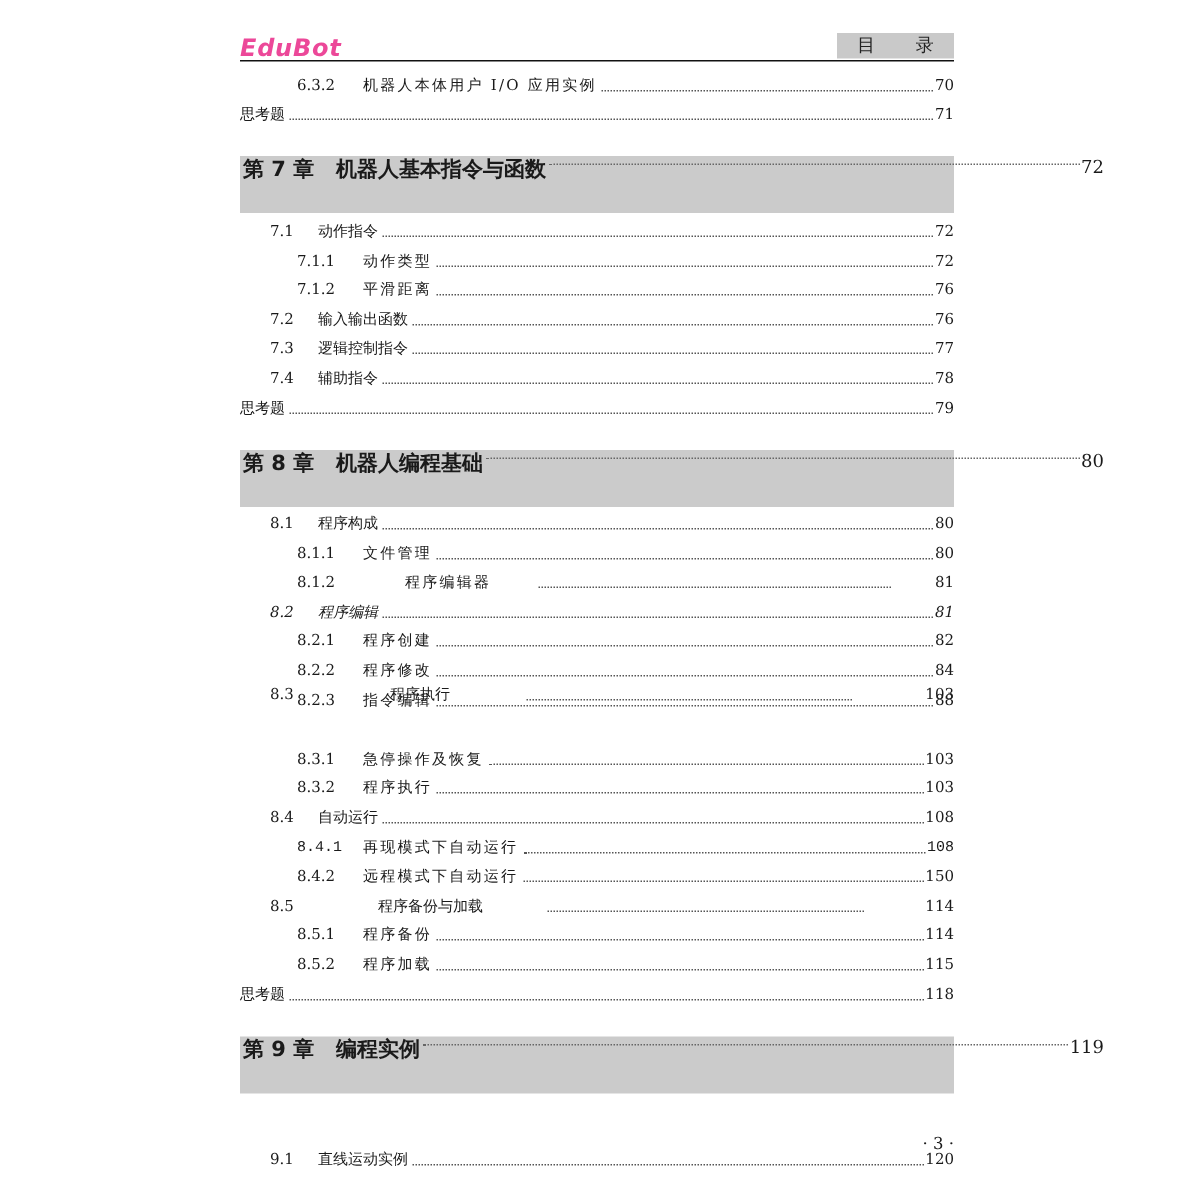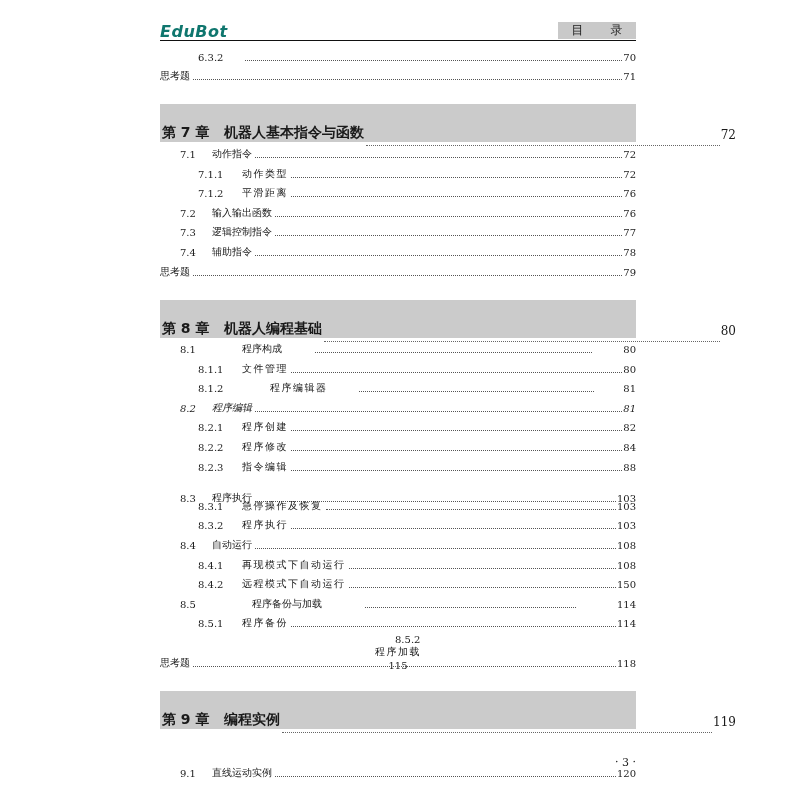--- a/index.html
+++ b/index.html
@@ -4,21 +4,21 @@
 <style>
   html, body { margin: 0; padding: 0; }
   body {
     width: 800px; height: 800px; background: #ffffff; position: relative; overflow: hidden;
     font-family: "DejaVu Serif", "Liberation Serif", serif; color: #1a1a1a;
   }
   .page { position: absolute; left: 0; top: 0; width: 800px; height: 800px; }
   .logo {
     position: absolute; left: 160px; top: 22px; height: 18px;
     font-family: "DejaVu Sans", "Liberation Sans", sans-serif; font-weight: bold; font-style: italic;
-    font-size: 16px; color: #0f766e; letter-spacing: 0.5px;
+    font-size: 16px; color: #ec4899; letter-spacing: 0.5px;
   }
   .header-box {
     position: absolute; left: 558px; top: 22px; width: 78px; height: 17px; background: #c9c9c9;
     font-family: "DejaVu Sans", "Liberation Sans", sans-serif; font-size: 12px;
     display: flex; align-items: center; justify-content: space-around; color: #222;
   }
   .header-rule { position: absolute; left: 160px; top: 40px; width: 476px; height: 1px; background: #111; }
   .row {
     position: absolute; left: 160px; width: 476px; height: 18px;
     display: flex; align-items: center; font-size: 10px; white-space: nowrap;
@@ -31,21 +31,21 @@
   }
   .row .pg { display: inline-block; text-align: right; }
   .lvl1 .num { margin-left: 20px; width: 32px; }
   .lvl2 .num { margin-left: 38px; width: 44px; }
   .lvl2 .title { letter-spacing: 1.5px; }
   .chapter-band {
     position: absolute; left: 160px; width: 476px; height: 38px; background: #cbcbcb;
   }
   .chapter-row {
     position: absolute; left: 160px; width: 576px; height: 38px;
-    display: flex; align-items: flex-end; white-space: nowrap;
+    display: flex; align-items: flex-start; white-space: nowrap;
   }
   .chapter-row .ch-num { font-family: "DejaVu Sans", "Liberation Sans", sans-serif; font-weight: bold; font-size: 14px; margin-left: 2px; width: 62px; }
   .chapter-row .ch-title { font-family: "DejaVu Sans", "Liberation Sans", sans-serif; font-weight: bold; font-size: 14px; }
   .chapter-row .leader { flex: 1; height: 1px; border-bottom: 1px dotted #666; transform: translateY(4px); margin: 0 1px 0 2px; }
   .chapter-row .pg { font-size: 12px; }
   .page-number {
     position: absolute; left: 600px; top: 756px; width: 36px; text-align: right; font-size: 11px;
   }
 </style>
 </head>
@@ -55,20 +55,21 @@
   <div class="logo">EduBot</div>
   <div class="header-box">
     <span>目</span>
     <span>录</span>
   </div>
   <div class="header-rule"></div>
 
   <div id="toc">
       <div class="row lvl2" style="top: 48px;">
         <span class="num">6.3.2</span>
+        <span class="title">机器人本体用户 I/O 应用实例</span>
         <span class="leader"></span>
         <span class="pg">70</span>
       </div>
       <div class="row lvl0" style="top: 67px;">
         <span class="title">思考题</span>
         <span class="leader"></span>
         <span class="pg">71</span>
       </div>
       <div class="chapter-band" style="top: 104px;"></div>
       <div class="chapter-row" style="top: 104px;">
@@ -118,21 +119,21 @@
         <span class="leader"></span>
         <span class="pg">79</span>
       </div>
       <div class="chapter-band" style="top: 300px;"></div>
       <div class="chapter-row" style="top: 300px;">
         <span class="ch-num">第 8 章</span>
         <span class="ch-title">机器人编程基础</span>
         <span class="leader"></span>
         <span class="pg">80</span>
       </div>
-      <div class="row lvl1" style="top: 340px; gap: 30px;">
+      <div class="row lvl1" style="top: 340px;">
         <span class="num">8.1</span>
         <span class="title">程序构成</span>
         <span class="leader"></span>
         <span class="pg">80</span>
       </div>
       <div class="row lvl2" style="top: 360px;">
         <span class="num">8.1.1</span>
         <span class="title">文件管理</span>
         <span class="leader"></span>
         <span class="pg">80</span>
@@ -160,21 +161,21 @@
         <span class="title">程序修改</span>
         <span class="leader"></span>
         <span class="pg">84</span>
       </div>
       <div class="row lvl2" style="top: 458px;">
         <span class="num">8.2.3</span>
         <span class="title">指令编辑</span>
         <span class="leader"></span>
         <span class="pg">88</span>
       </div>
-      <div class="row lvl1" style="top: 489px;">
+      <div class="row lvl1" style="top: 454px; gap: 48px;">
         <span class="num">8.3</span>
         <span class="title">程序执行</span>
         <span class="leader"></span>
         <span class="pg">103</span>
       </div>
       <div class="row lvl2" style="top: 497px;">
         <span class="num">8.3.1</span>
         <span class="title">急停操作及恢复</span>
         <span class="leader"></span>
         <span class="pg">103</span>
@@ -184,21 +185,21 @@
         <span class="title">程序执行</span>
         <span class="leader"></span>
         <span class="pg">103</span>
       </div>
       <div class="row lvl1" style="top: 536px;">
         <span class="num">8.4</span>
         <span class="title">自动运行</span>
         <span class="leader"></span>
         <span class="pg">108</span>
       </div>
-      <div class="row lvl2" style="top: 556px;">
+      <div class="row lvl2" style="top: 556px; font-family: Liberation Mono, monospace;">
         <span class="num">8.4.1</span>
         <span class="title">再现模式下自动运行</span>
         <span class="leader"></span>
         <span class="pg">108</span>
       </div>
       <div class="row lvl2" style="top: 575px;">
         <span class="num">8.4.2</span>
         <span class="title">远程模式下自动运行</span>
         <span class="leader"></span>
         <span class="pg">150</span>
@@ -208,21 +209,21 @@
         <span class="title">程序备份与加载</span>
         <span class="leader"></span>
         <span class="pg">114</span>
       </div>
       <div class="row lvl2" style="top: 614px;">
         <span class="num">8.5.1</span>
         <span class="title">程序备份</span>
         <span class="leader"></span>
         <span class="pg">114</span>
       </div>
-      <div class="row lvl2" style="top: 634px; flex-direction: column;">
+      <div class="row lvl2" style="top: 634px;">
         <span class="num">8.5.2</span>
         <span class="title">程序加载</span>
         <span class="leader"></span>
         <span class="pg">115</span>
       </div>
       <div class="row lvl0" style="top: 654px;">
         <span class="title">思考题</span>
         <span class="leader"></span>
         <span class="pg">118</span>
       </div>

